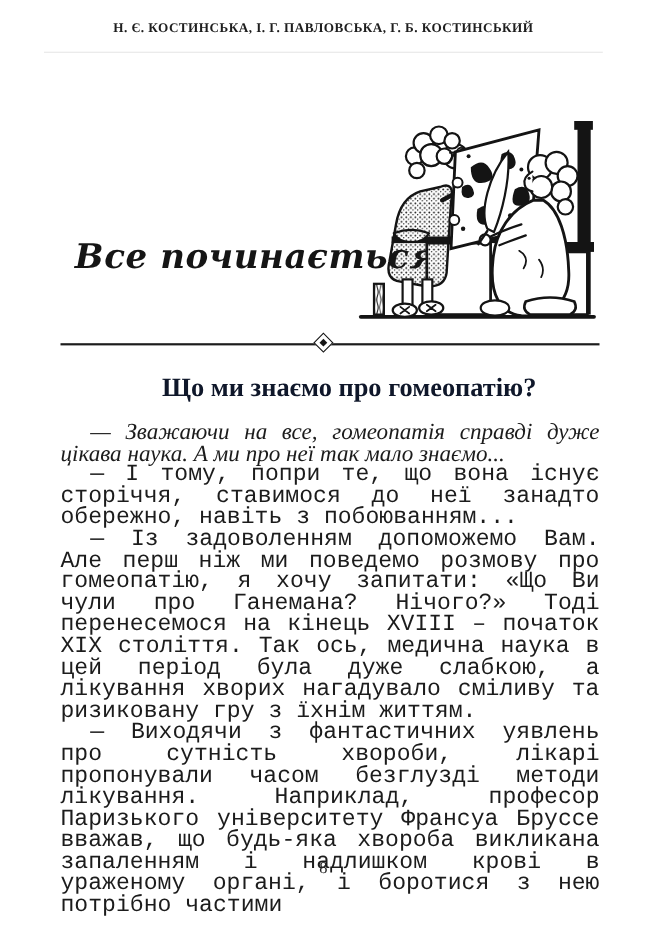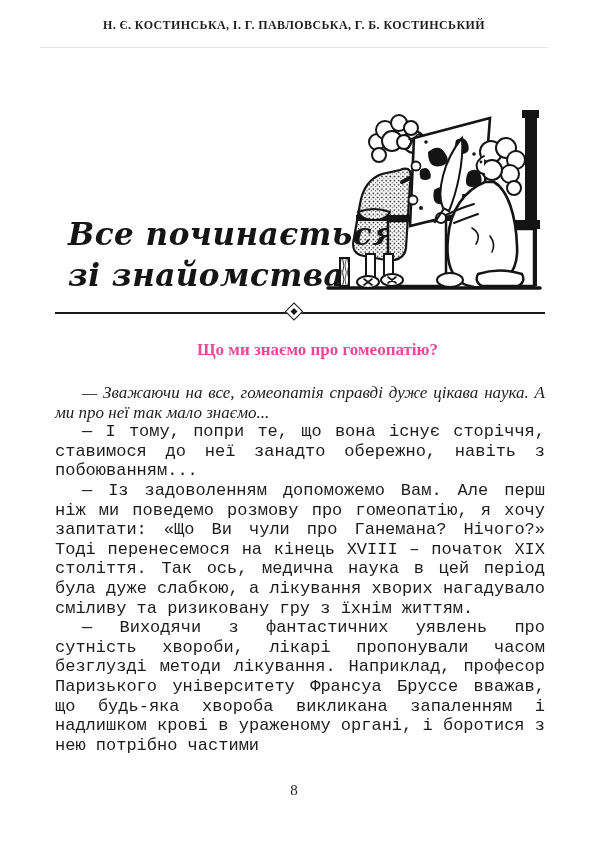--- a/index.html
+++ b/index.html
@@ -65,30 +65,30 @@
   .ornament::after {
     content: "";
     width: 5px; height: 5px;
     background: #151515;
   }
   
   .section-heading {
     position: absolute;
     top: 340px; left: 0; right: 0;
     text-align: center;
-    font-size: 17px;
+    font-size: 24px;
     font-weight: bold;
-    color: #ec4899;
+    color: #0f172a;
     margin-left: 47px;
   }
   
   .body-text {
     position: absolute;
     top: 383px; left: 55px; width: 490px;
-    font-size: 17px;
+    font-size: 21px;
     line-height: 19.6px;
     text-align: justify;
     color: #1c1c1c;
   }
   .body-text p { margin: 0; text-indent: 27px; }
   .body-text p.italic { font-style: italic; }
   .body-text p.regular { font-style: normal; font-family: Liberation Mono, monospace; }
   
   .page-number {
     position: absolute;
@@ -103,21 +103,20 @@
 </head>
 <body>
 
 <div class="page">
 
   <div class="running-header">Н. Є. КОСТИНСЬКА, І. Г. ПАВЛОВСЬКА, Г. Б. КОСТИНСЬКИЙ</div>
   <div class="header-rule"></div>
 
   <div class="chapter-title">
     <span>Все починається</span>
-    <span>зі знайомства</span>
   </div>
 
   <div class="illustration">
     <svg viewBox="0 0 224 198" width="224" height="198" role="img" aria-label="Гравюра: двоє у перуках — один тримає аркуш із чорнильними плямами, інший пише гусячим пером за столом">
       <defs>
         <pattern id="dots" width="4.2" height="4.2" patternUnits="userSpaceOnUse">
           <circle cx="1.1" cy="1.2" r="0.85" fill="#141414"></circle>
           <circle cx="3.1" cy="3.2" r="0.65" fill="#141414"></circle>
         </pattern>
         <pattern id="grain" width="5" height="14" patternUnits="userSpaceOnUse">

